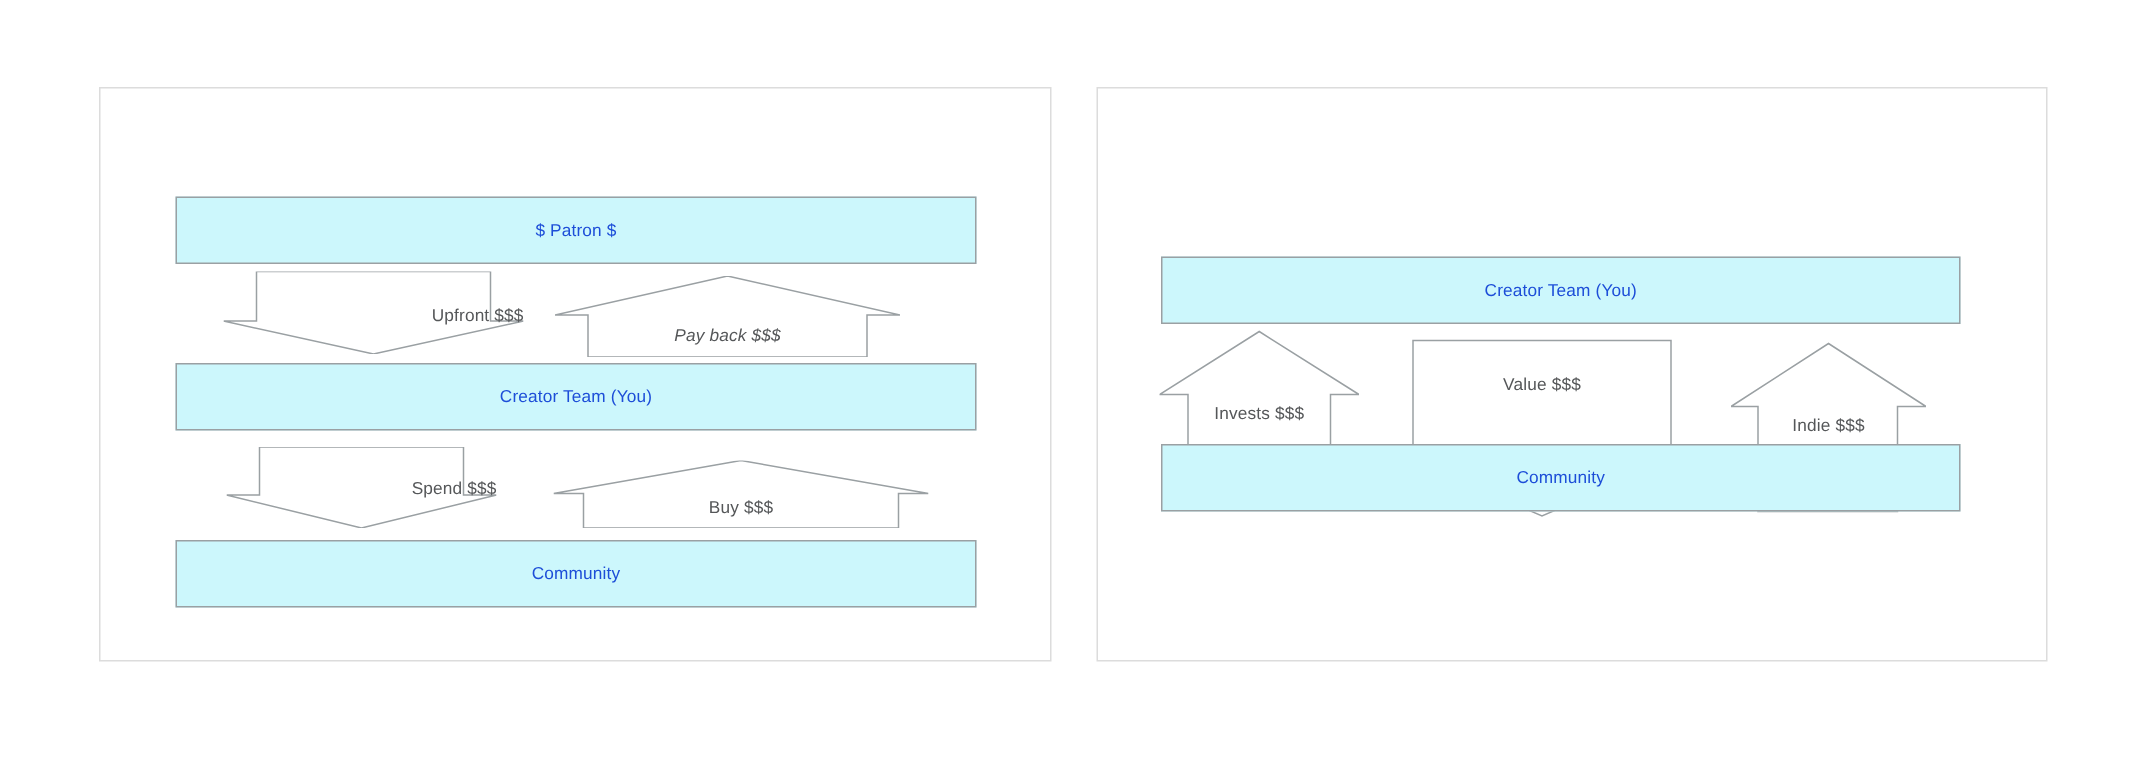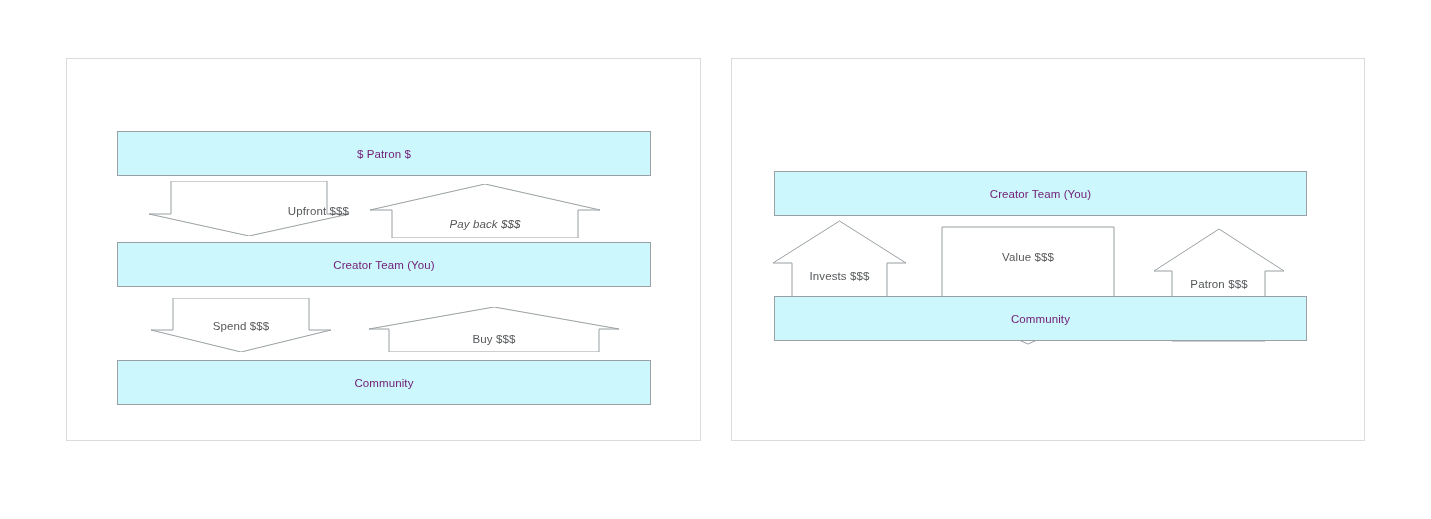--- a/index.html
+++ b/index.html
@@ -44,21 +44,21 @@
 
   
   .node-box {
     position: absolute;
     background: #ccf7fc;
     border: 1px solid #9aa0a3;
     box-sizing: border-box;
     display: flex;
     align-items: center;
     justify-content: center;
-    color: #701a75;
+    color: #1d4ed8;
   }
   .node-label {
     font-size: 11.5px;
     letter-spacing: 0.1px;
     white-space: nowrap;
   }
 
   
   #box-patron-l    { left: 50px; top: 72px;  width: 534px; height: 45px; }
   #box-creator-l   { left: 50px; top: 183px; width: 534px; height: 45px; }
@@ -93,21 +93,21 @@
     white-space: nowrap;
     letter-spacing: 0.1px;
   }
 
   
   #arrow-upfront  { left: 82px;  top: 122px; width: 200px; height: 55px; }
   #arrow-upfront  .arrow-label { top: 24px; text-align: right; }
   #arrow-payback  { left: 303px; top: 125px; width: 230px; height: 54px; font-style: italic; }
   #arrow-payback  .arrow-label { top: 34px; }
   #arrow-spend    { left: 84px;  top: 239px; width: 180px; height: 54px; }
-  #arrow-spend    .arrow-label { top: 22px; }
+  #arrow-spend    .arrow-label { top: 22px; text-align: right; }
   #arrow-buy      { left: 302px; top: 248px; width: 250px; height: 45px; }
   #arrow-buy      .arrow-label { top: 26px; }
 
   
   #arrow-invests  { left: 41px;  top: 160px; width: 133px; height: 115px; }
   #arrow-invests  .arrow-label { top: 51px; }
   #arrow-value    { left: 190px; top: 167px; width: 212px; height: 119px; }
   #arrow-value    .arrow-label { top: 25px; }
   #arrow-profit   { left: 422px; top: 168px; width: 130px; height: 115px; }
   #arrow-profit   .arrow-label { top: 51px; }
@@ -181,21 +181,21 @@
       <svg viewBox="0 0 212 119" preserveAspectRatio="none">
         <polygon class="arrow-poly" points="20,1 192,1 192,72 212,72 106,118 0,72 20,72"></polygon>
       </svg>
       <span class="arrow-label">Value $$$</span>
     </div>
 
     <div class="arrow" id="arrow-profit">
       <svg viewBox="0 0 130 115" preserveAspectRatio="none">
         <polygon class="arrow-poly" points="65,2 130,44 111,44 111,114 18,114 18,44 0,44"></polygon>
       </svg>
-      <span class="arrow-label">Patron $$$</span>
+      <span class="arrow-label">Indie $$$</span>
     </div>
 
     <div class="node-box" id="box-community-r">
       <span class="node-label">Community</span>
     </div>
   </div>
 
 </div>
 
 </body></html>

